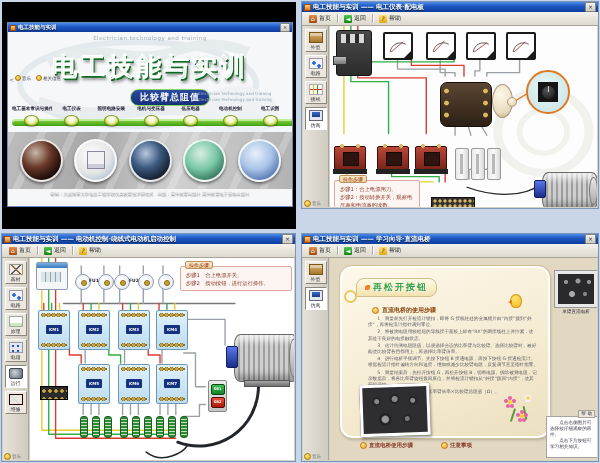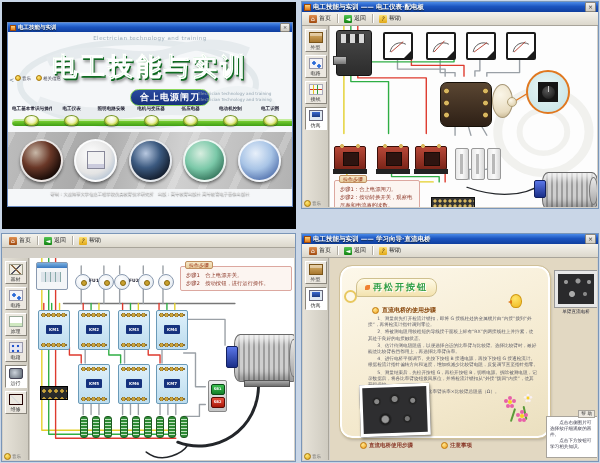--- a/index.html
+++ b/index.html
@@ -188,21 +188,21 @@
         <div class="sp-navarrow">&lt;</div>
         <div class="sp-minibtn" style="left:7px;">
           <span class="dot"></span>
             <em>音乐</em>
         </div>
         <div class="sp-minibtn" style="left:28px;">
           <span class="dot"></span>
             <em>相关信息</em>
         </div>
         <div class="sp-title">电工技能与实训</div>
-        <div class="sp-pill">合上电源闸刀</div>
+        <div class="sp-pill">比较臂总阻值</div>
         <div class="sp-pill-cap">
           <div>Electrician technology and training</div>
           <div>Electrician  Technology  and  training</div>
         </div>
         <div class="sp-menu">
           <span class="mi">电工基本常识与操作</span>
           <span class="mi">电工仪表</span>
           <span class="mi">照明电路安装</span>
           <span class="mi">电机与变压器</span>
           <span class="mi">低压电器</span>
@@ -383,20 +383,25 @@
       </div>
       <div class="music">
           <i class="dot"></i>
           <em>音乐</em>
         </div>
     </div>
   </section>
 
   <section class="panel p3">
     <div class="win">
+      <div class="titlebar">
+        <span class="app-ico"></span>
+        <span class="wtitle">电工技能与实训 —— 电动机控制·绕线式电动机启动控制</span>
+        <span class="close">×</span>
+      </div>
       <div class="toolbar">
         <span class="tbtn">
             <i class="ti ti-home">⌂</i>
             <em>首页</em>
           </span>
         <span class="tsep"></span>
         <span class="tbtn">
             <i class="ti ti-back">◄</i>
             <em>返回</em>
           </span>

